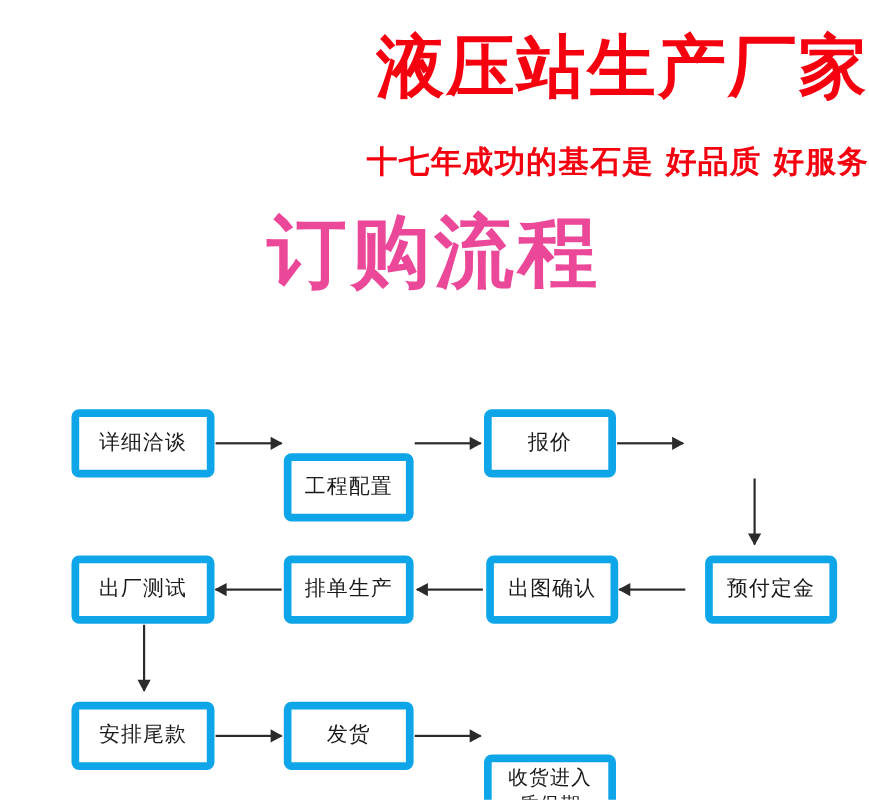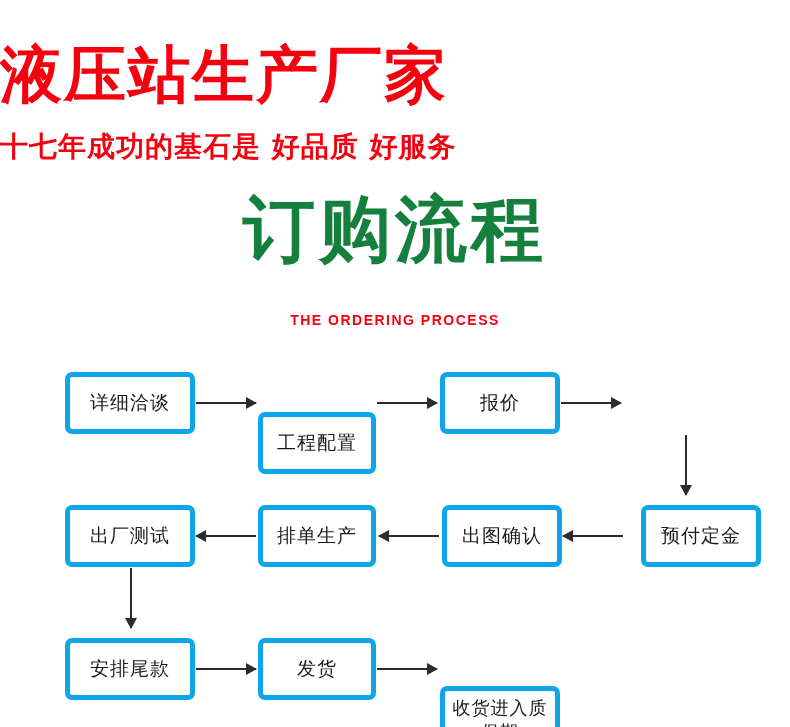--- a/index.html
+++ b/index.html
@@ -19,48 +19,47 @@
     height: 727px;
     background: #ffffff;
   }
 
   
   .title-main {
     position: absolute;
     top: 28px;
     left: 0;
     width: 790px;
-    text-align: left;
+    text-align: right;
     color: #f5000f;
     font-size: 62px;
     font-weight: bold;
     letter-spacing: 2px;
     line-height: 1.05;
     font-family: "DejaVu Sans", "Liberation Sans", sans-serif;
-    margin-top: 14px;
   }
   .subtitle {
     position: absolute;
     top: 128px;
     left: 0;
     width: 790px;
-    text-align: left;
+    text-align: right;
     color: #f5000f;
     font-size: 28px;
     font-weight: bold;
     letter-spacing: 1px;
     font-family: "DejaVu Sans", "Liberation Sans", sans-serif;
   }
   .title-process {
     position: absolute;
     top: 190px;
     left: 0;
     width: 790px;
     text-align: center;
-    color: #15803d;
+    color: #ec4899;
     font-size: 72px;
     font-weight: bold;
     letter-spacing: 4px;
     line-height: 1.1;
     font-family: "DejaVu Sans", "Liberation Sans", sans-serif;
   }
   .title-en {
     position: absolute;
     top: 312px;
     left: 0;
@@ -76,21 +75,21 @@
   .flow {
     position: absolute;
     top: 360px;
     left: 0;
     width: 790px;
     height: 367px;
   }
   .node {
     position: absolute;
     box-sizing: border-box;
-    border: 5px solid #0ea5e9;
+    border: 7px solid #0ea5e9;
     border-radius: 7px;
     background: #ffffff;
     display: flex;
     align-items: center;
     justify-content: center;
     text-align: center;
     color: #1a1a1a;
     font-size: 19px;
     letter-spacing: 1px;
     line-height: 1.35;
@@ -142,21 +141,20 @@
   }
 </style>
 </head>
 <body>
 
 <div class="page">
 
   <div class="title-main">液压站生产厂家</div>
   <div class="subtitle">十七年成功的基石是 好品质 好服务</div>
   <div class="title-process">订购流程</div>
-  <div class="title-en">THE ORDERING PROCESS</div>
 
   <div class="flow">
 
     <div class="node" style="left:65px;  top:12px;  width:130px; height:62px;">
       <span>详细洽谈</span>
     </div>
     <div class="arrow-h right" style="left:196px; top:42px; width:60px;"></div>
 
     <div class="node" style="left:258px; top:12px; width:118px; height:62px;margin-top:40px;">
       <span>工程配置</span>

